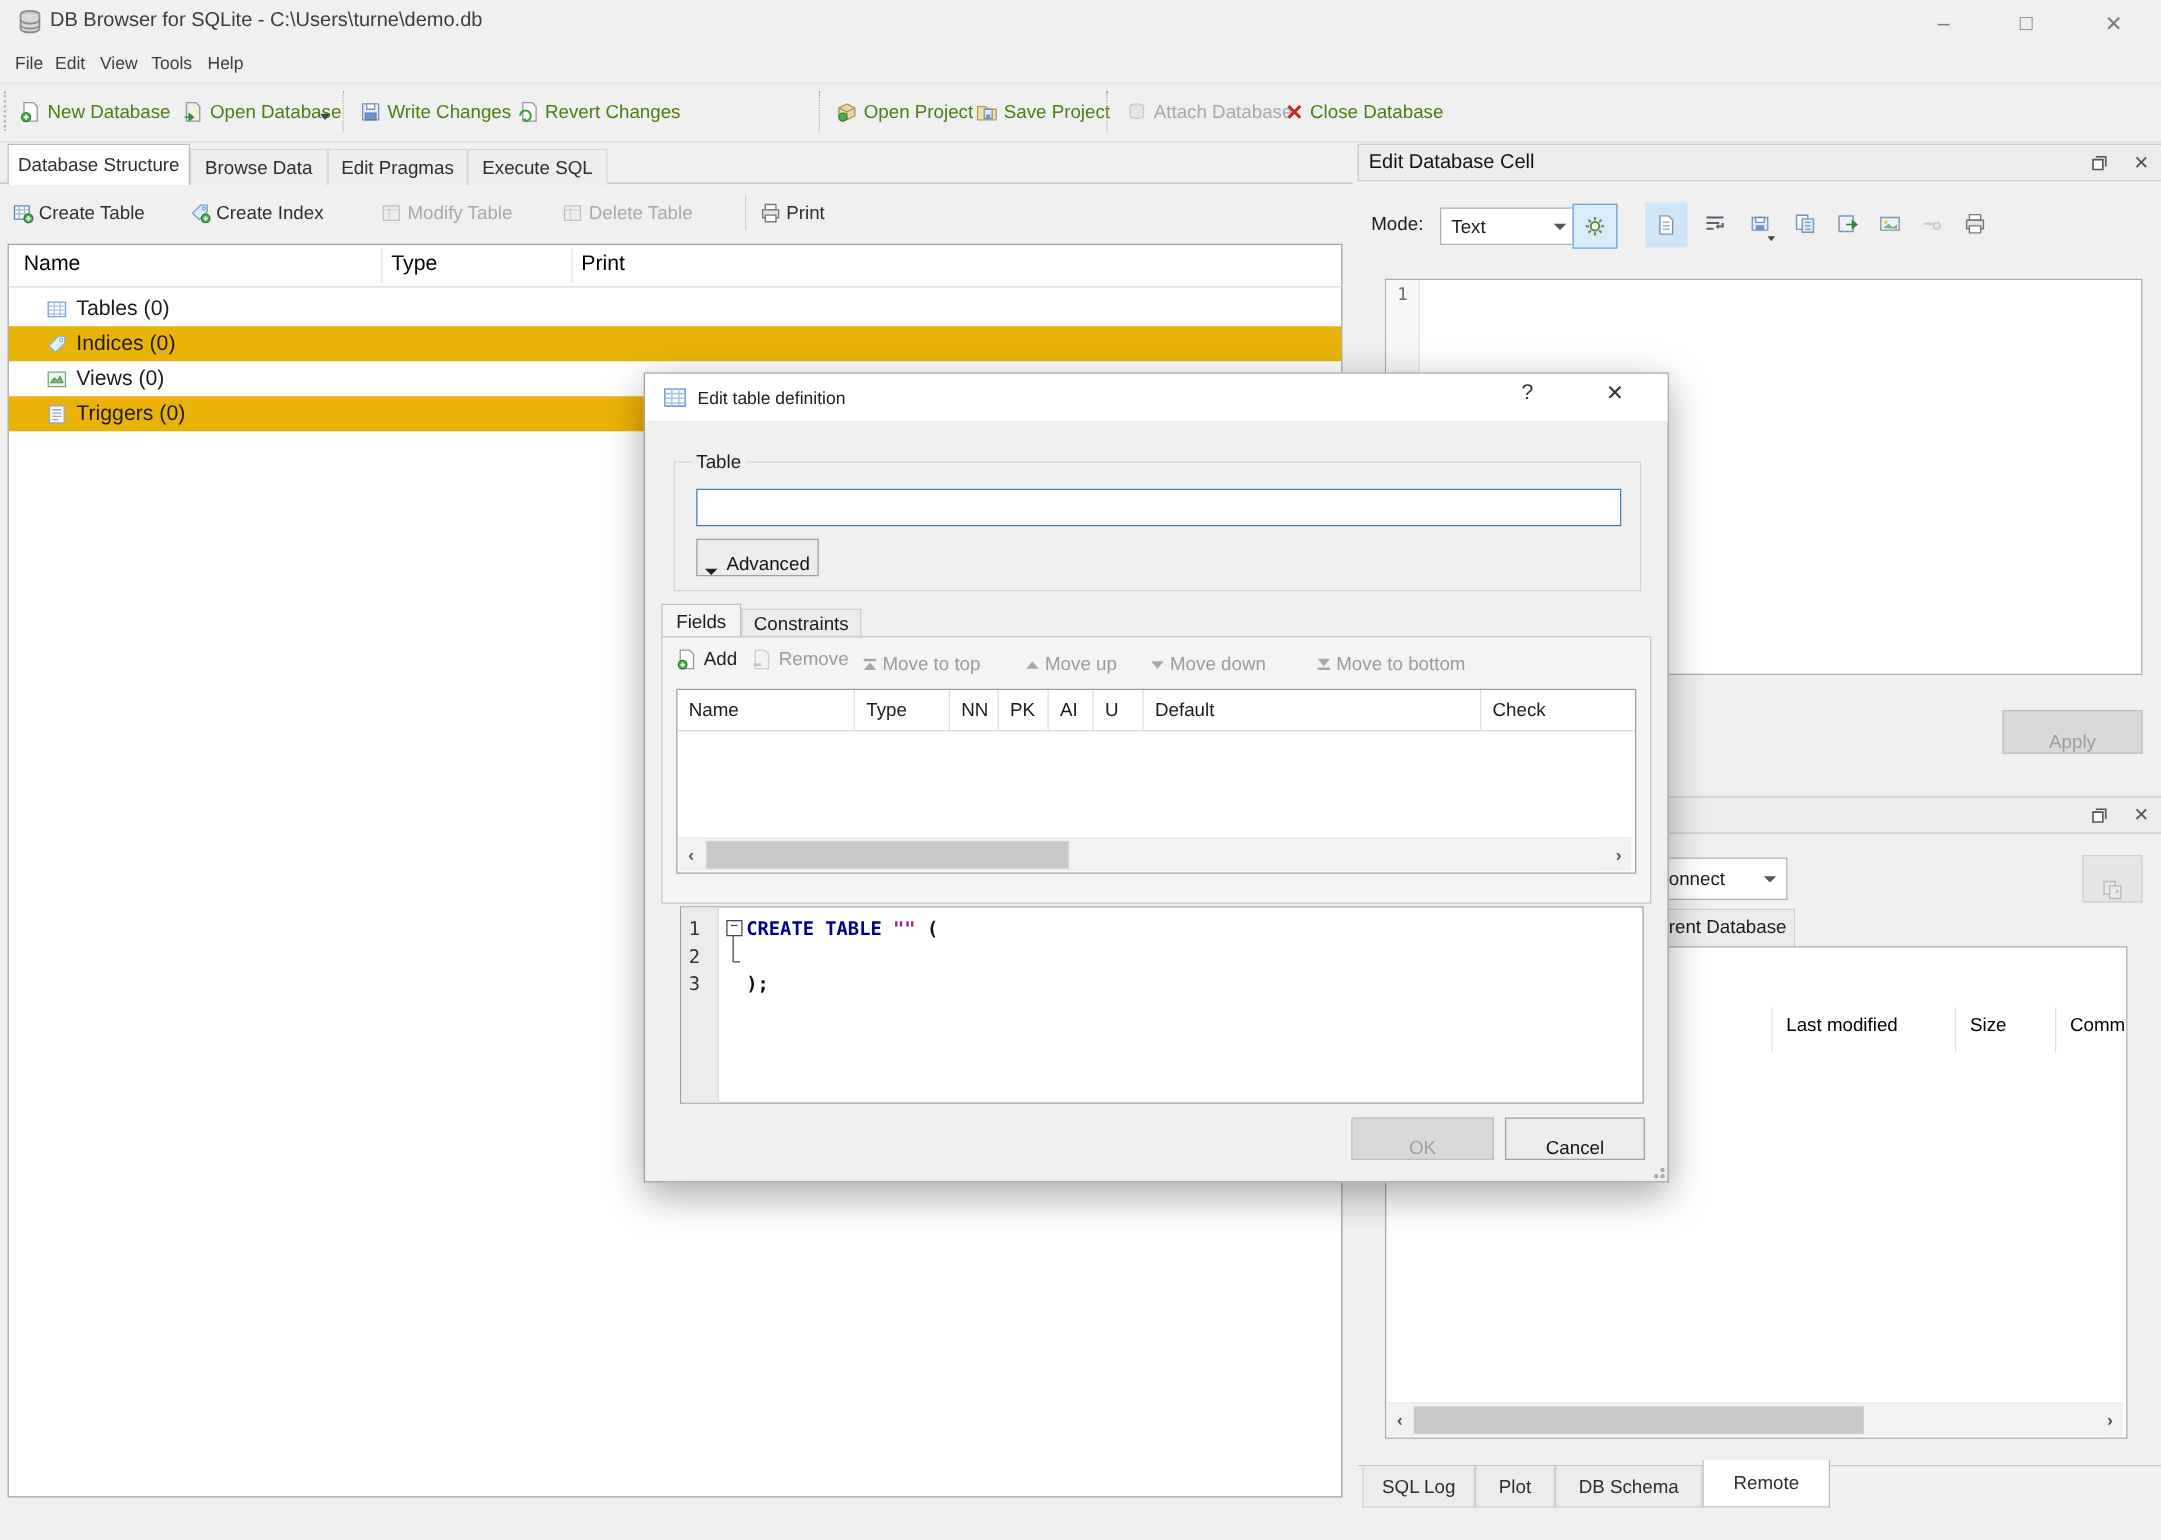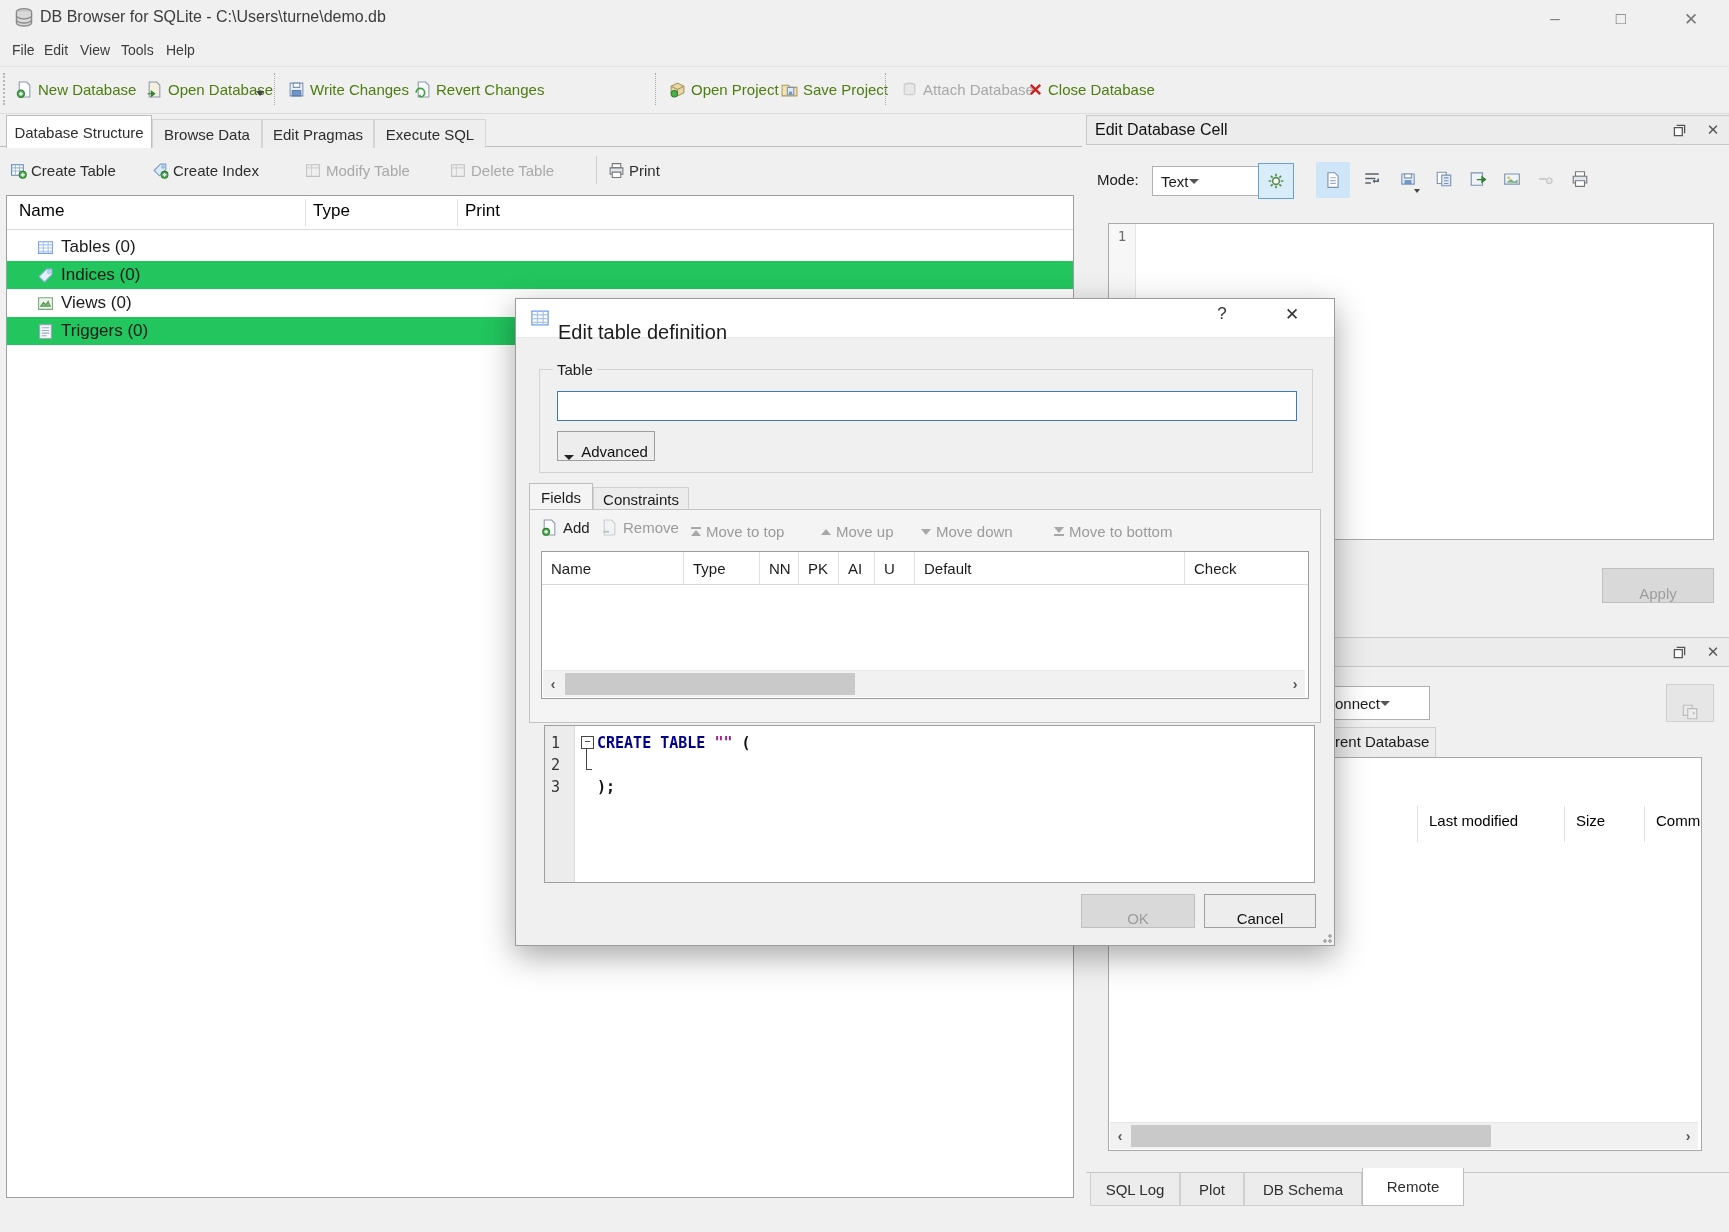--- a/index.html
+++ b/index.html
@@ -38,29 +38,29 @@
   .sbtn.disabled{color:#a9a9a9}
 
   
   .tree{left:6px;top:195px;width:1066px;height:1001px;background:#ffffff;border:1px solid #9f9f9f}
   .tree-head{height:33px;border-bottom:1px solid #d9d9d9;font-size:17px}
   .tree-col{position:absolute;top:5px;color:#000}
   .tree-colsep{position:absolute;top:3px;width:1px;height:27px;background:#e0e0e0}
   .trow{position:absolute;left:0;width:100%;height:28px;font-size:17px;display:flex;align-items:center}
   .trow .ticon{margin-left:30px;width:17px;height:17px}
   .trow .tlabel{margin-left:7px}
-  .alt{background:#22c55e}
+  .alt{background:#eab308}
 
   
   .panel-head{background:#ececec;border:1px solid #c8c8c8;font-size:16px;color:#111;
               display:flex;align-items:center;padding:0 8px}
   .phbtn{position:absolute;top:3px;width:24px;height:22px;color:#555;display:flex;
          align-items:center;justify-content:center;font-size:15px}
   .combo{background:#fff;border:1px solid #b0b0b0;font-size:15px;display:flex;
-         align-items:center;padding:0 8px;}
+         align-items:center;padding:0 8px;justify-content:space-between}
   .caret{width:0;height:0;border-left:5px solid transparent;border-right:5px solid transparent;
          border-top:5px solid #555}
   .iconbtn{width:32px;height:32px;display:flex;align-items:center;justify-content:center}
   .iconbtn.toggled{background:#cfe6f8}
   .iconbtn.framed{background:#d9ecf9;border:1px solid #66a1d2}
   .editorbox{background:#fff;border:1px solid #ababab}
   .gutter{position:absolute;left:0;top:0;bottom:0;width:26px;background:#f7f7f7;
           border-right:1px solid #e4e4e4;color:#6e6e6e;font-family:"DejaVu Sans Mono",monospace;
           font-size:14px;text-align:center;padding-top:4px}
   .btn{background:#ededed;border:1px solid #9f9f9f;font-size:15px;color:#111;
@@ -437,21 +437,21 @@
       <span>Remote</span>
     </div>
 
 
   <div class="abs dialog">
     <div class="dlg-title">
       <svg class="abs ic" style="left:14px;top:9px" width="20" height="20" viewBox="0 0 16 16">
           <path d="M1.5 2.5h13v11h-13z" fill="#fff" stroke="#6d9eeb"></path>
           <path d="M1.5 5.5h13M1.5 8.5h13M1.5 11.5h13M6 2.5v11M10.5 2.5v11" stroke="#a8c4ec"></path>
         </svg>
-      <span class="abs txt" style="left:42px;top:22px;font-size:20px">Edit table definition</span>
+      <span class="abs txt" style="left:42px;top:11px;font-size:14px">Edit table definition</span>
       <div class="abs" style="left:688px;top:5px;width:36px;height:28px;text-align:center;font-size:17px;color:#333">?</div>
       <div class="abs" style="left:758px;top:5px;width:36px;height:28px;text-align:center;font-size:17px;color:#333">✕</div>
     </div>
 
     <div class="groupbox" style="left:23px;top:70px;width:772px;height:102px"></div>
     <span class="grouplabel" style="left:37px;top:62px">Table</span>
     <input class="abs" style="left: 41px; top: 92px; width: 730px; height: 28px; border: 1px solid rgb(61, 123, 181); background: rgb(255, 255, 255); outline: none; font-size: 15px; font-family: inherit; padding: 0px 4px;">
     <div class="abs btn" style="left:41px;top:132px;width:96px;height:28px;gap:7px">
       <span class="caret" style="border-top-color:#222"></span>
       <span>Advanced</span>

